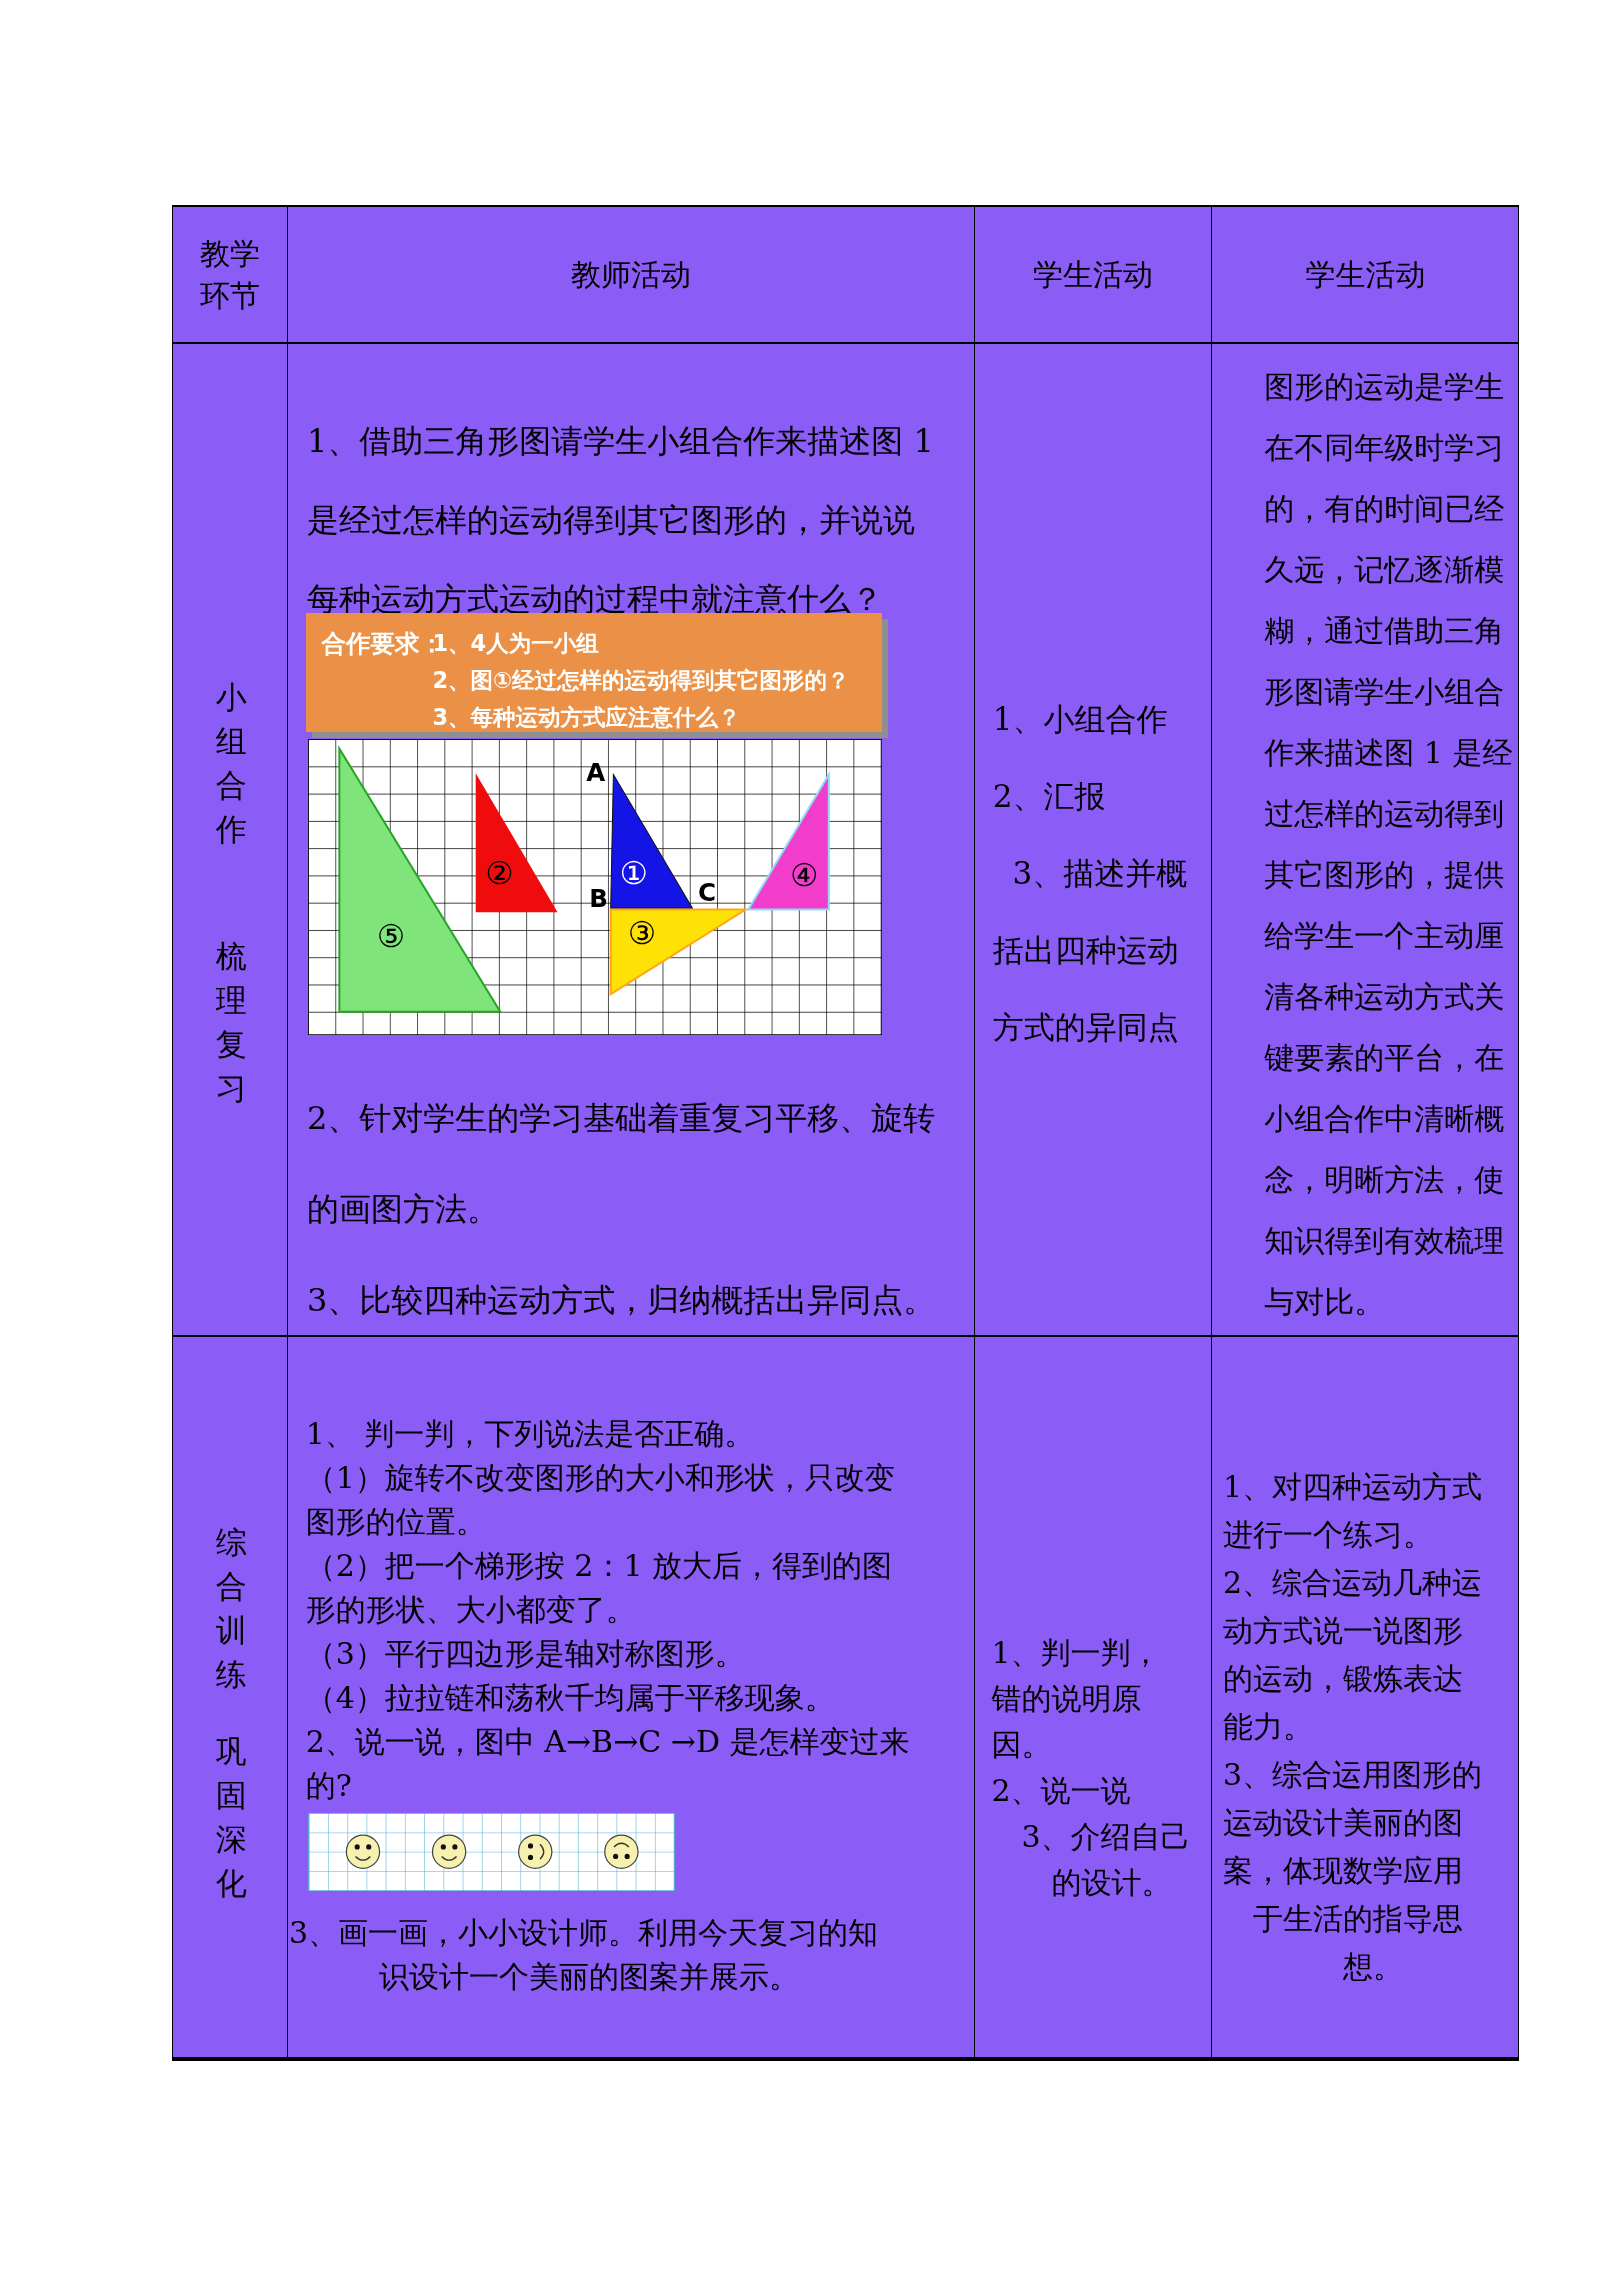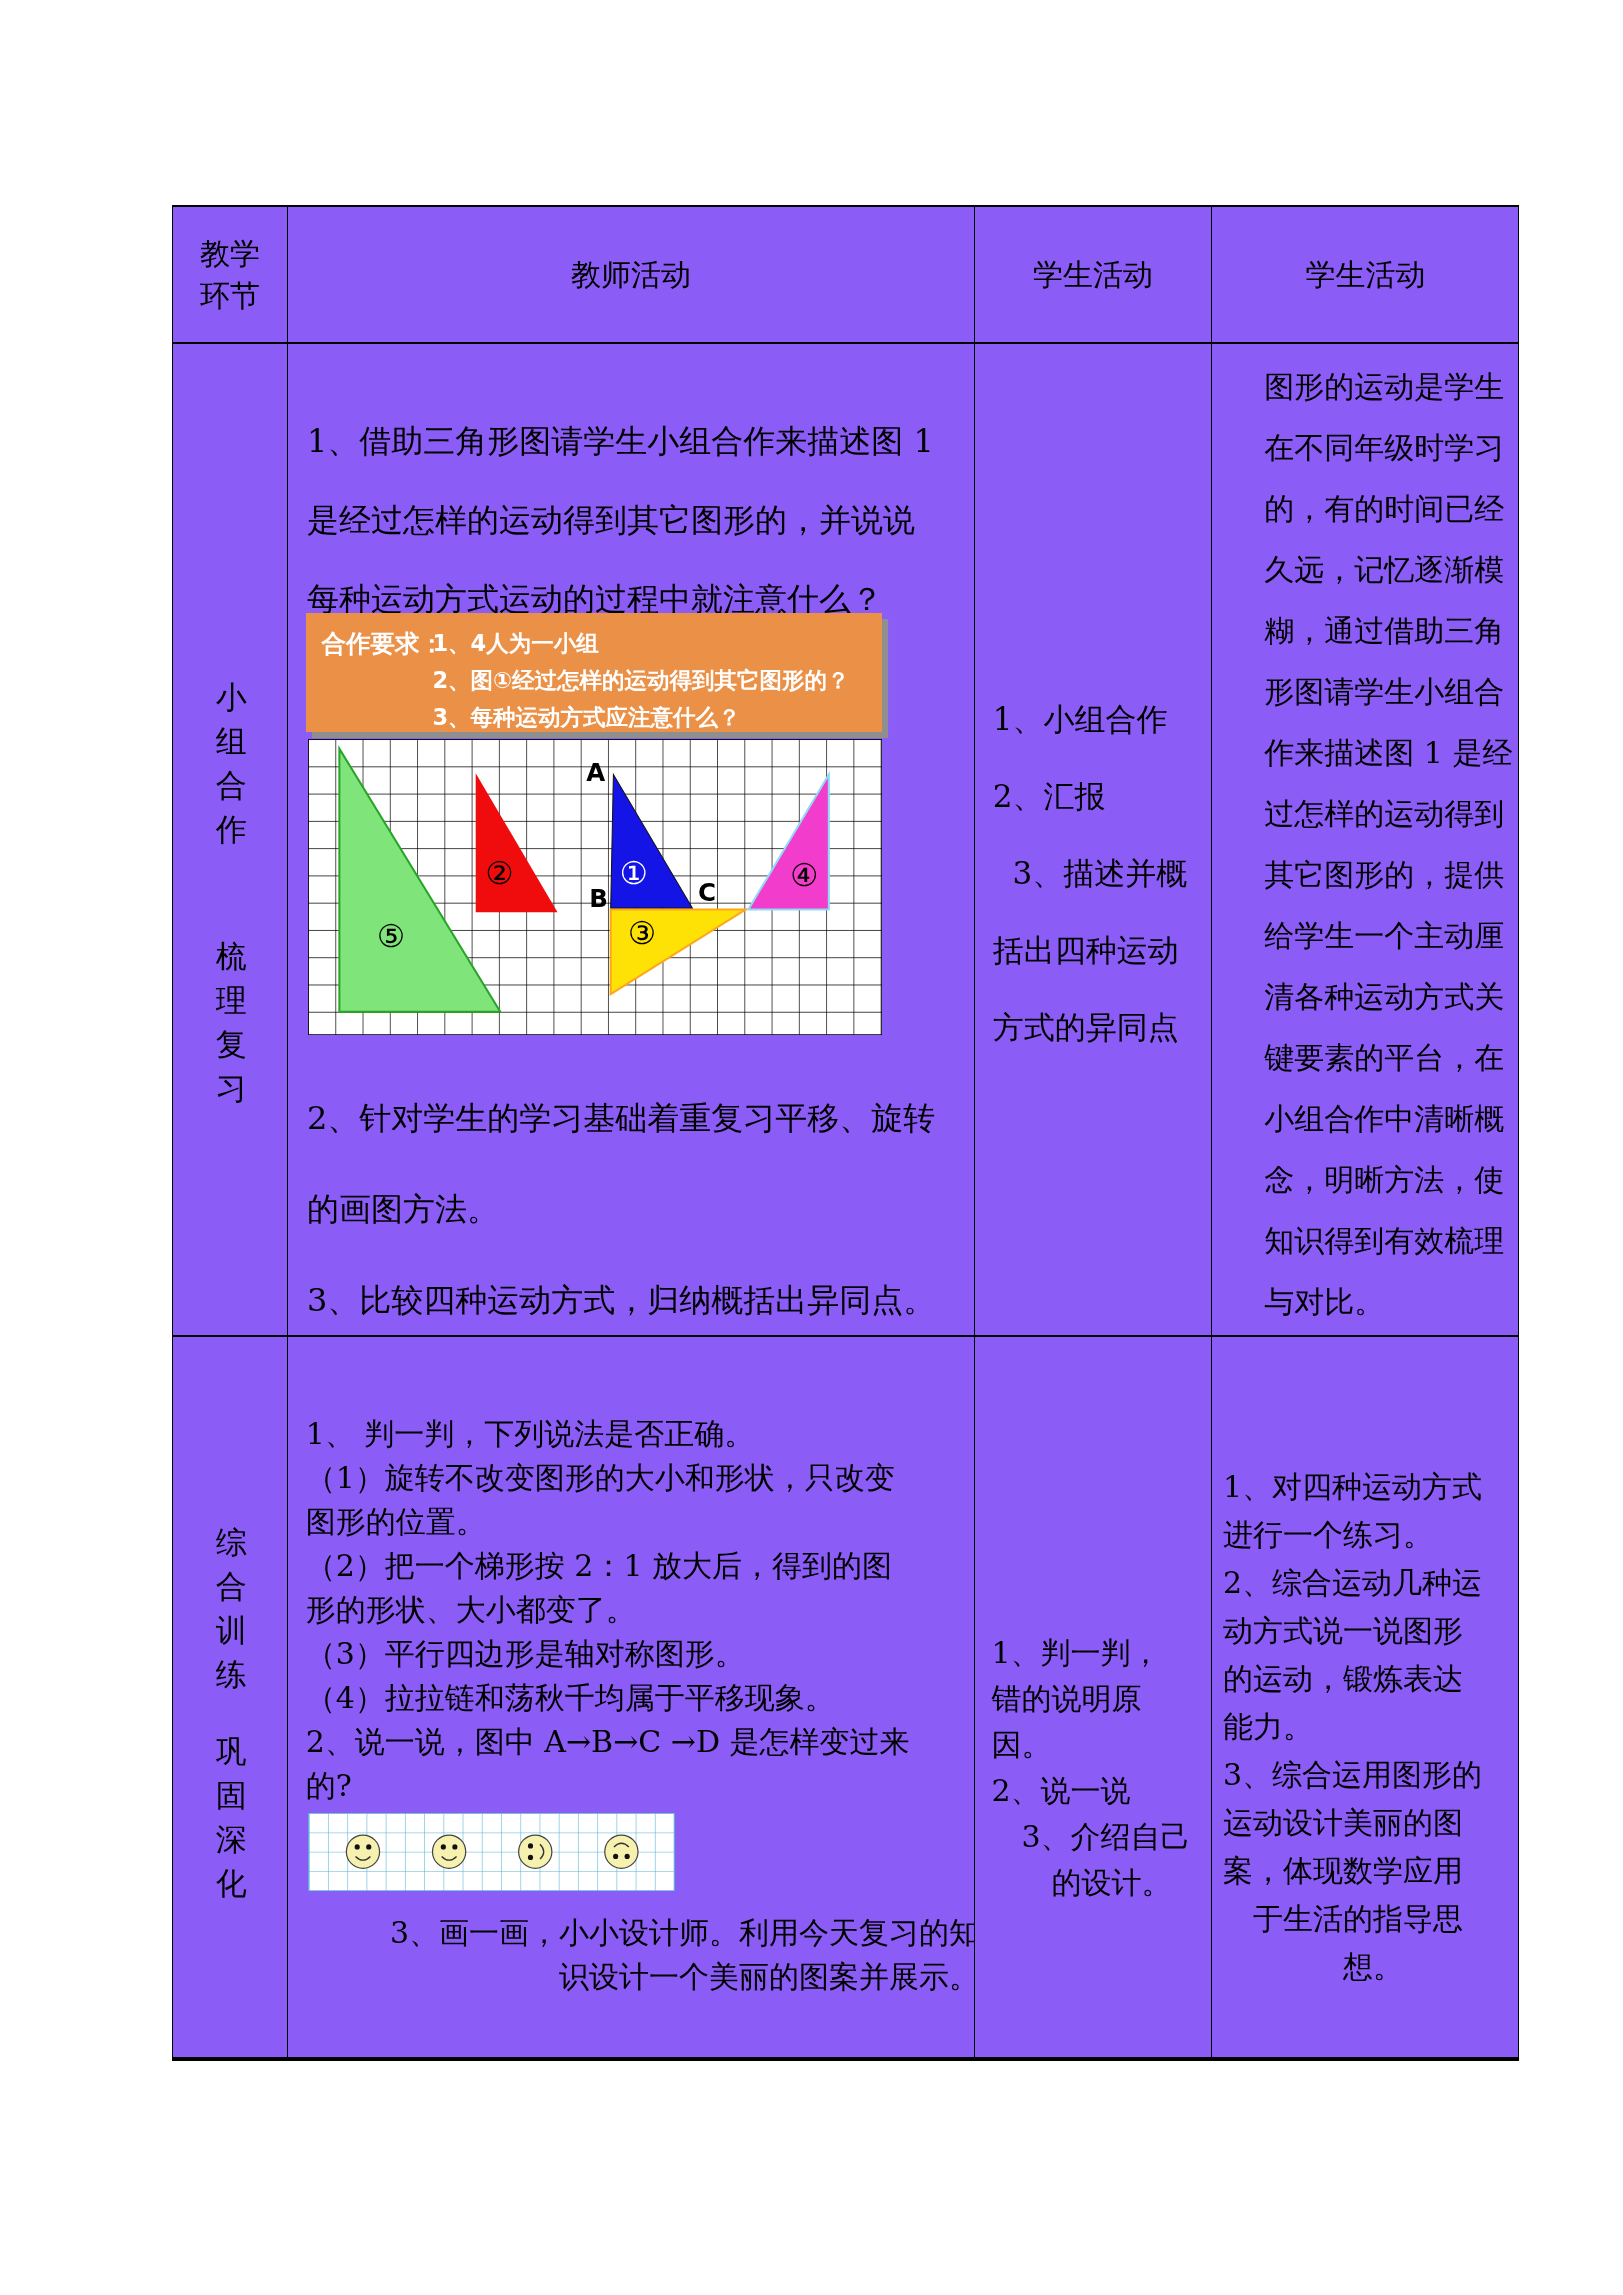--- a/index.html
+++ b/index.html
@@ -151,21 +151,21 @@
         </g>
       </defs>
       <rect x="0" y="0" width="539" height="115" fill="#fff"></rect>
       <rect x="0" y="0" width="539" height="115" fill="url(#grid28)" stroke="var(--smileyGridLine,#4FB0D5)" stroke-width="1.6"></rect>
       <use href="#smiley" transform="translate(80,57)"></use>
       <use href="#smiley" transform="translate(207,57)"></use>
       <use href="#smiley" transform="translate(334,57) rotate(-90)"></use>
       <use href="#smiley" transform="translate(461,57) rotate(180)"></use>
     </svg>
 
-    <div class="tblock t-dense" style="left:30px;top:574px;width:661px;text-align:right;">3、画一画，小小设计师。利用今天复习的知
+    <div class="tblock t-dense" style="left:1px;top:574px;width:661px;">3、画一画，小小设计师。利用今天复习的知
 　　　识设计一个美丽的图案并展示。</div>
   </div>
 
   <div class="cell lastrow">
     <div class="tblock t-dense2" style="left:16.4px;top:273px;width:211px;">1、判一判，
 错的说明原
 因。
 2、说一说
 　3、介绍自己
 　　的设计。</div>

